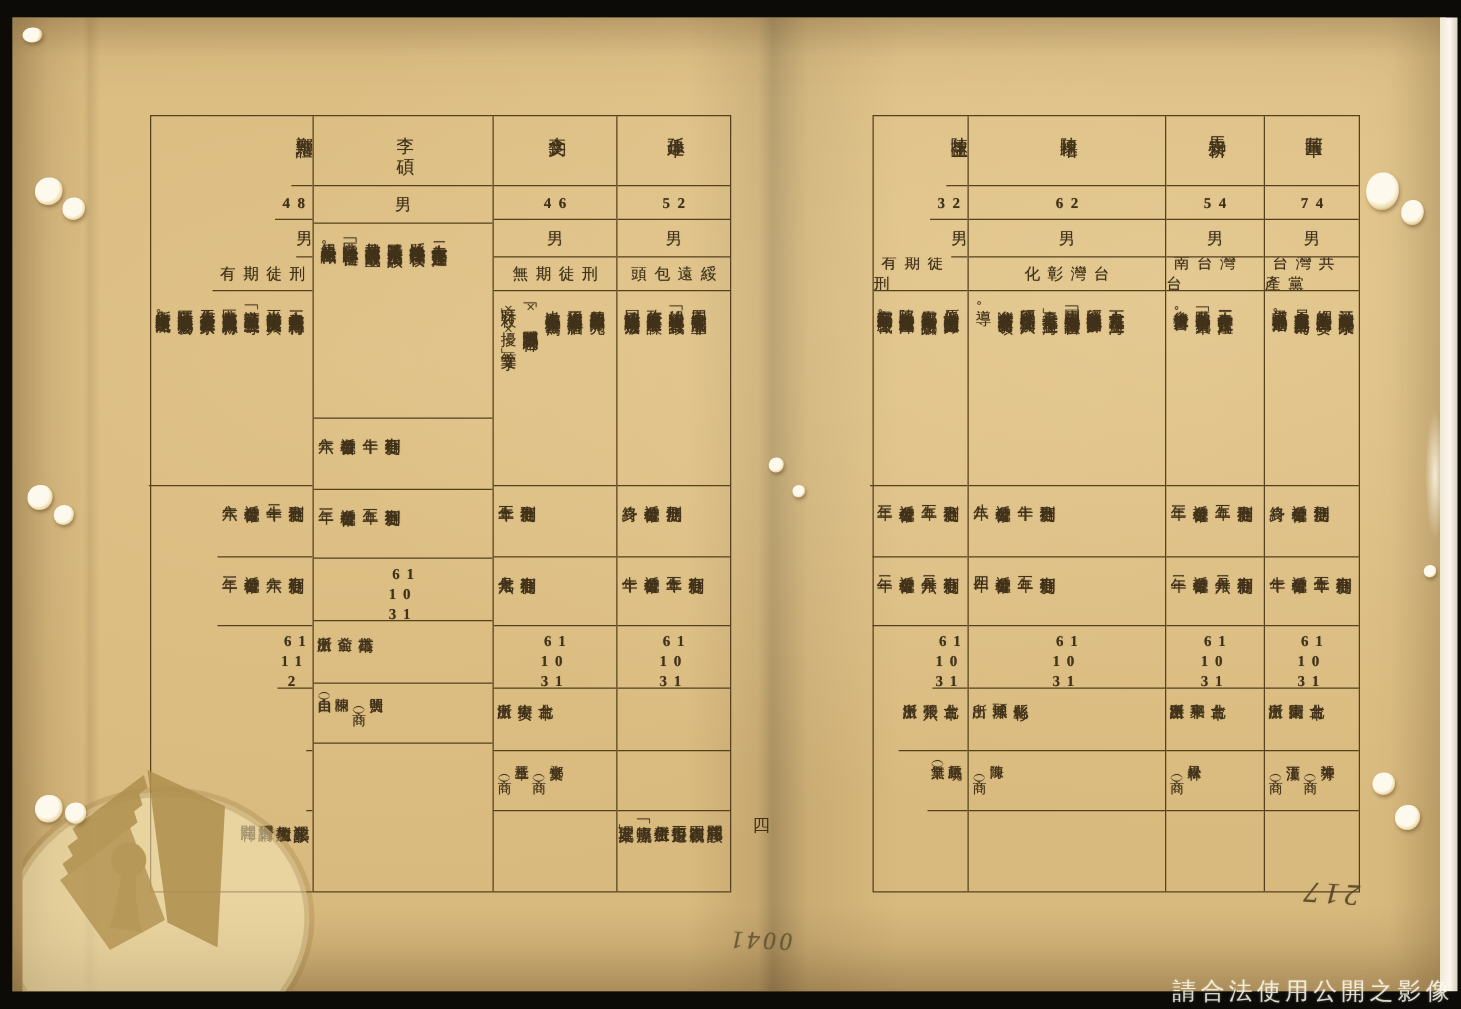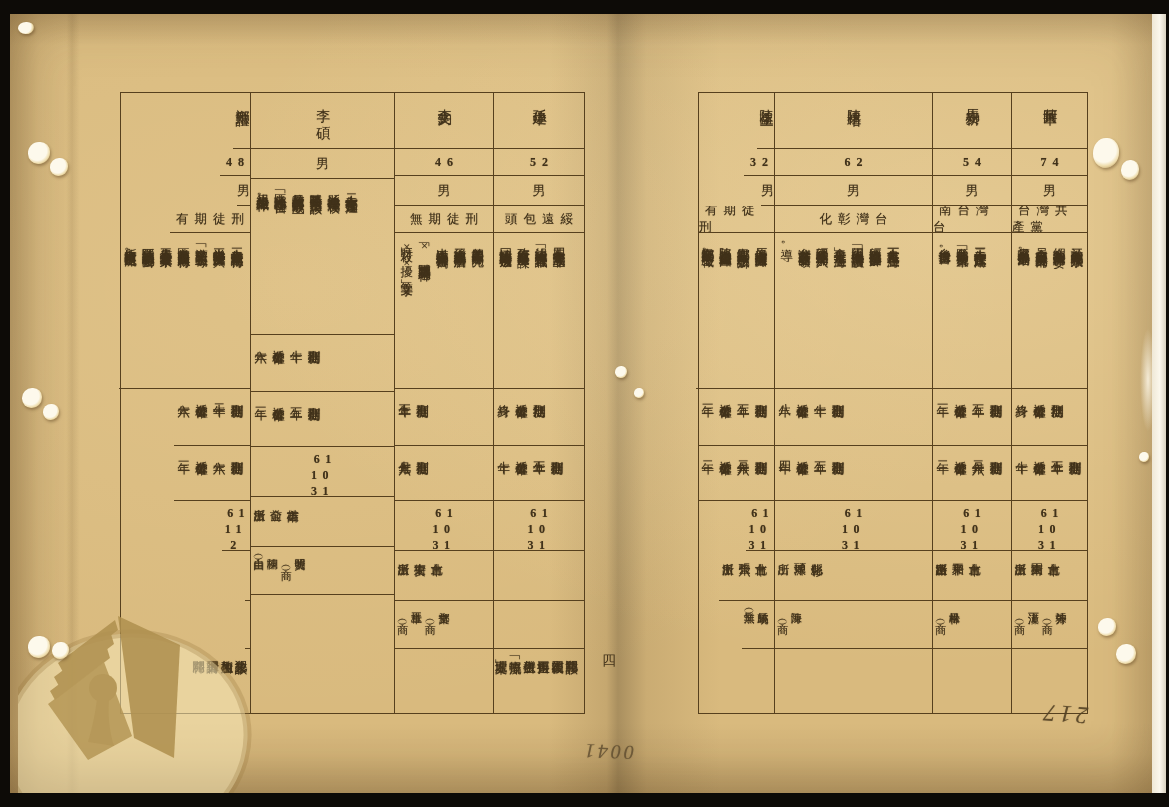--- a/index.html
+++ b/index.html
@@ -505,13 +505,14 @@
     <div class="hole" style="left:1106px;top:630px;width:20px;height:20px;"></div>
     <div class="hole" style="left:1129px;top:438px;width:10px;height:10px;"></div>
     <div class="hole" style="left:605px;top:352px;width:12px;height:12px;"></div>
     <div class="hole" style="left:624px;top:374px;width:10px;height:10px;"></div>
     <div class="hole" style="left:8px;top:8px;width:16px;height:12px;"></div>
     <div class="streak" style="left:1130px;top:314px;width:16px;height:104px;"></div>
   </div>
 
   <div class="whitestrip"></div>
 
+  <div class="copyright">請合法使用公開之影像</div>
 </div>
 
 </body></html>

